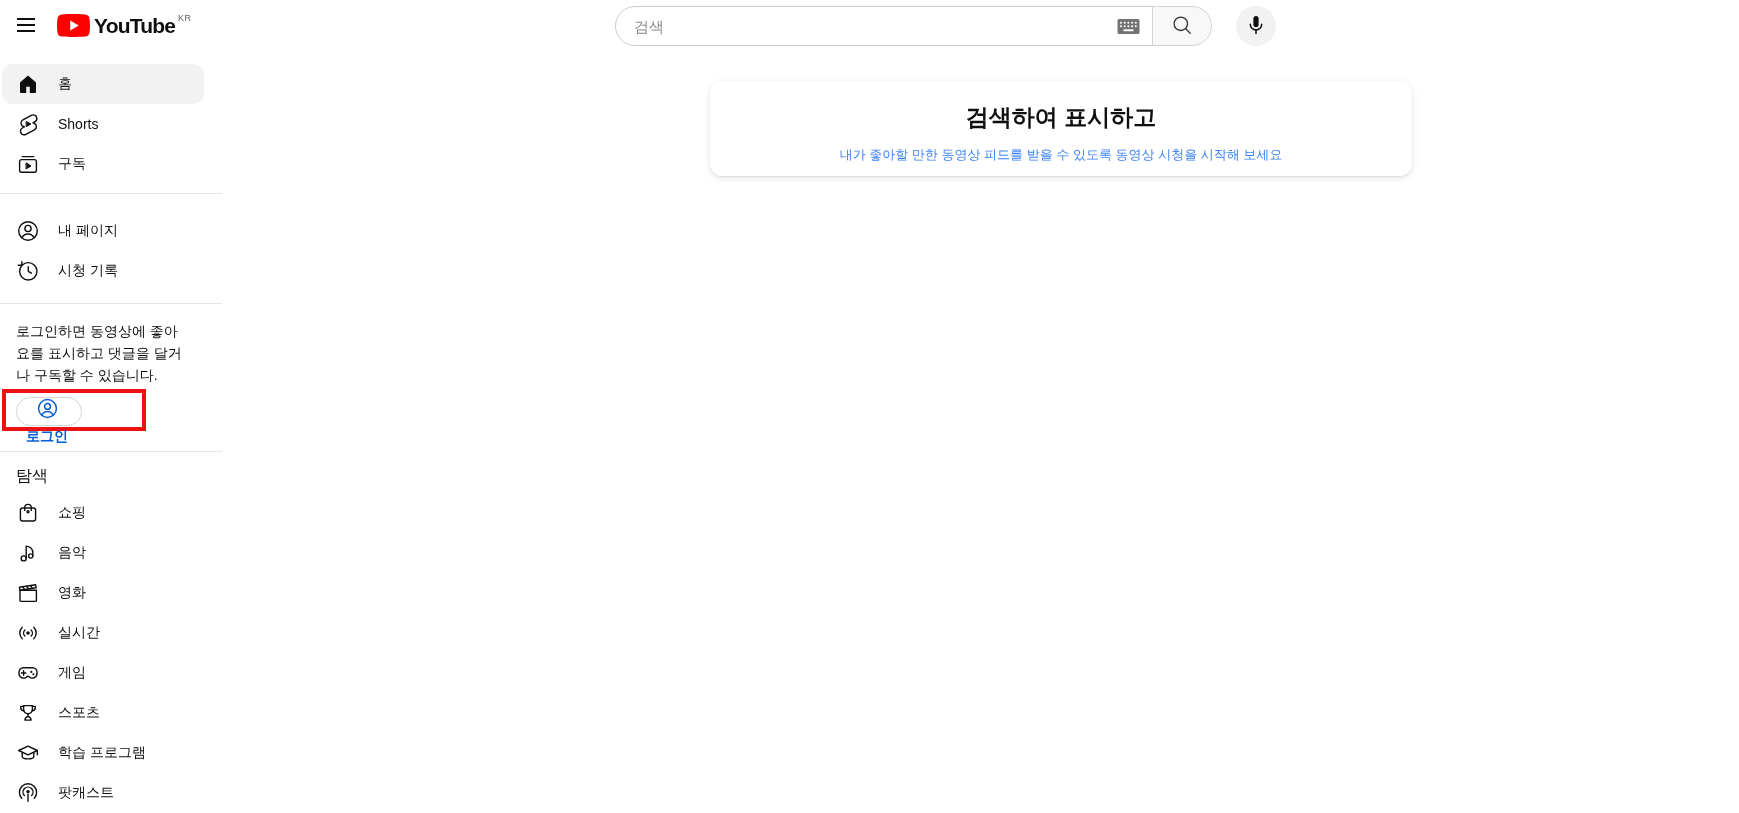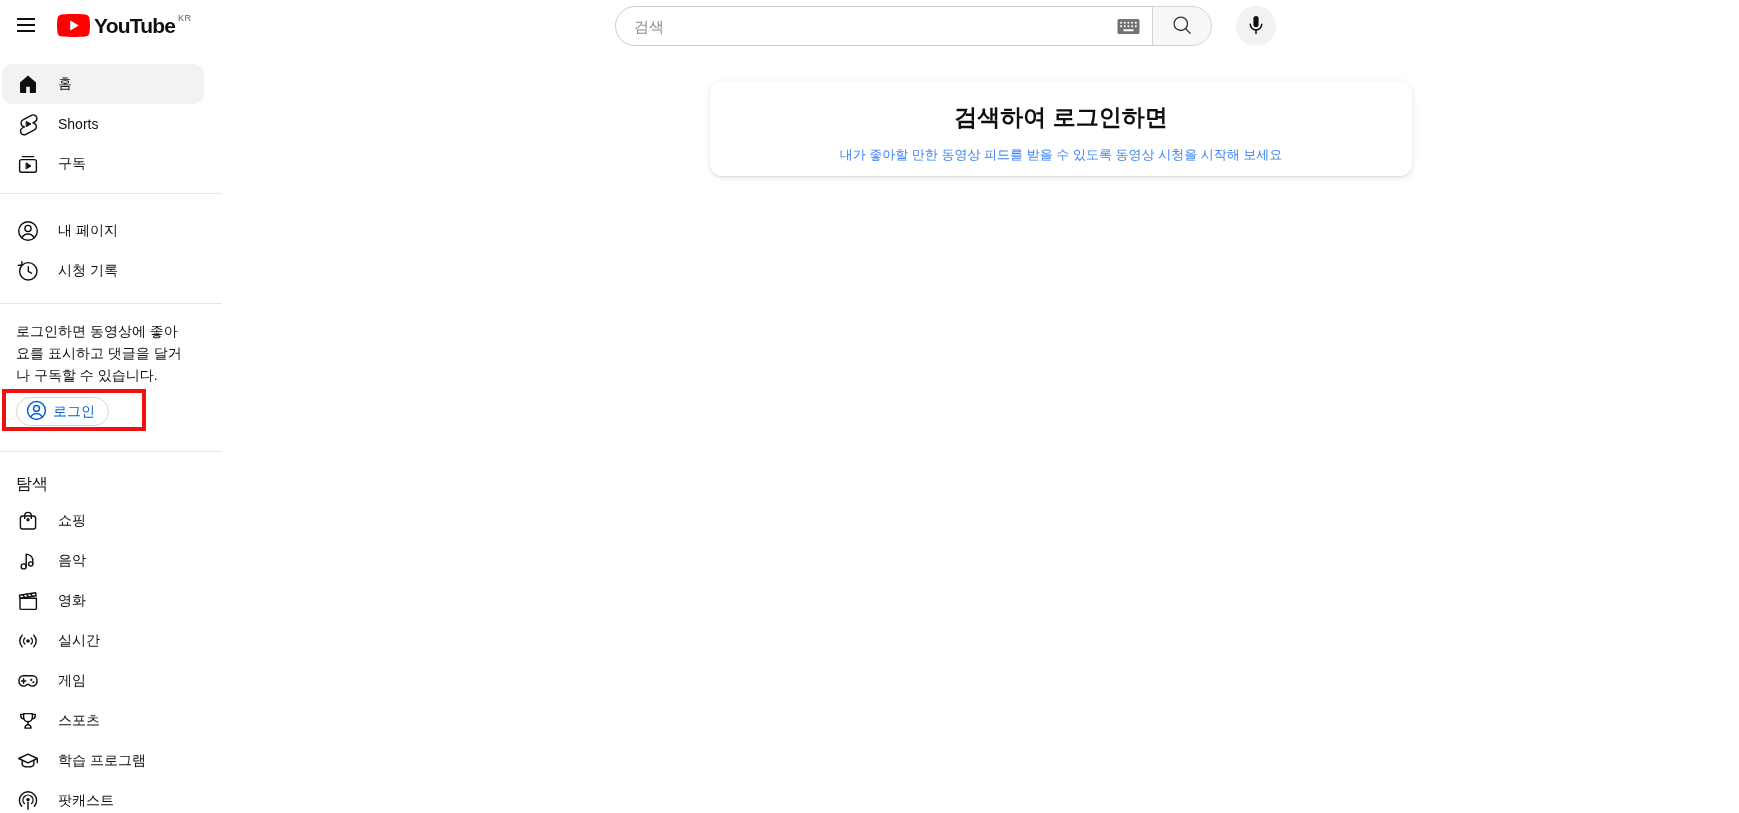--- a/index.html
+++ b/index.html
@@ -43,23 +43,23 @@
   .div1 { margin-top:9px; margin-bottom:17px; }
   .div2 { margin-top:12px; margin-bottom:16px; }
   .div3 { margin-top:0; margin-bottom:14px; }
 
   .signin-promo { padding:0 16px; width:202px; font-size:14px; line-height:22px; color:#0f0f0f; }
   .signin-zone { position:relative; height:62px; margin-top:3px; }
   .annotation-box { position:absolute; left:2px; top:0px; width:144px; height:42px;
     border:4px solid #ee1111; pointer-events:none; }
   .signin-btn { position:absolute; left:16px; top:8px; height:29px; display:inline-flex; align-items:center;
     gap:6px; padding:0 13px 0 9px; background:#fff; border:1px solid #d5d5d5; border-radius:15px;
-    color:#065fd4; font-size:14px; font-weight:400; font-family:inherit; cursor:pointer; }
-
-  .explore-title { padding-left:16px; margin-top:22px; height:20px; font-size:16px; font-weight:500; }
+    color:#065fd4; font-size:14px; font-weight:700; font-family:inherit; cursor:pointer;flex-direction:column; }
+
+  .explore-title { padding-left:16px; margin-top:14px; height:20px; font-size:16px; font-weight:500; }
   .explore-list { margin-top:7px; }
 
   
   .empty-card { position:absolute; left:710px; top:81px; width:702px; height:95px; background:#fff;
     border-radius:12px; box-shadow:0 1px 2px rgba(0,0,0,.1), 0 2px 8px rgba(0,0,0,.08); text-align:center; }
   .empty-title { margin-top:21px; font-size:23px; font-weight:700; color:#0f0f0f; }
   .empty-subtitle { margin-top:13px; font-size:13px; color:#3b82f6; }
 
   svg.oicon { stroke:#0f0f0f; stroke-width:1.4; fill:none; stroke-linecap:round; stroke-linejoin:round; }
 </style>
@@ -299,17 +299,17 @@
             <path d="M5.7 17.2a8.6 8.6 0 1 1 12.6 0"></path>
           </svg>
         </span>
         <span class="nav-label">팟캐스트</span>
       </div>
 
     </div>
   </div>
 
   <div class="empty-card">
-    <div class="empty-title">검색하여 로그인하면</div>
+    <div class="empty-title">검색하여 표시하고</div>
     <div class="empty-subtitle">내가 좋아할 만한 동영상 피드를 받을 수 있도록 동영상 시청을 시작해 보세요</div>
   </div>
 
 </div>
 
 </body></html>

